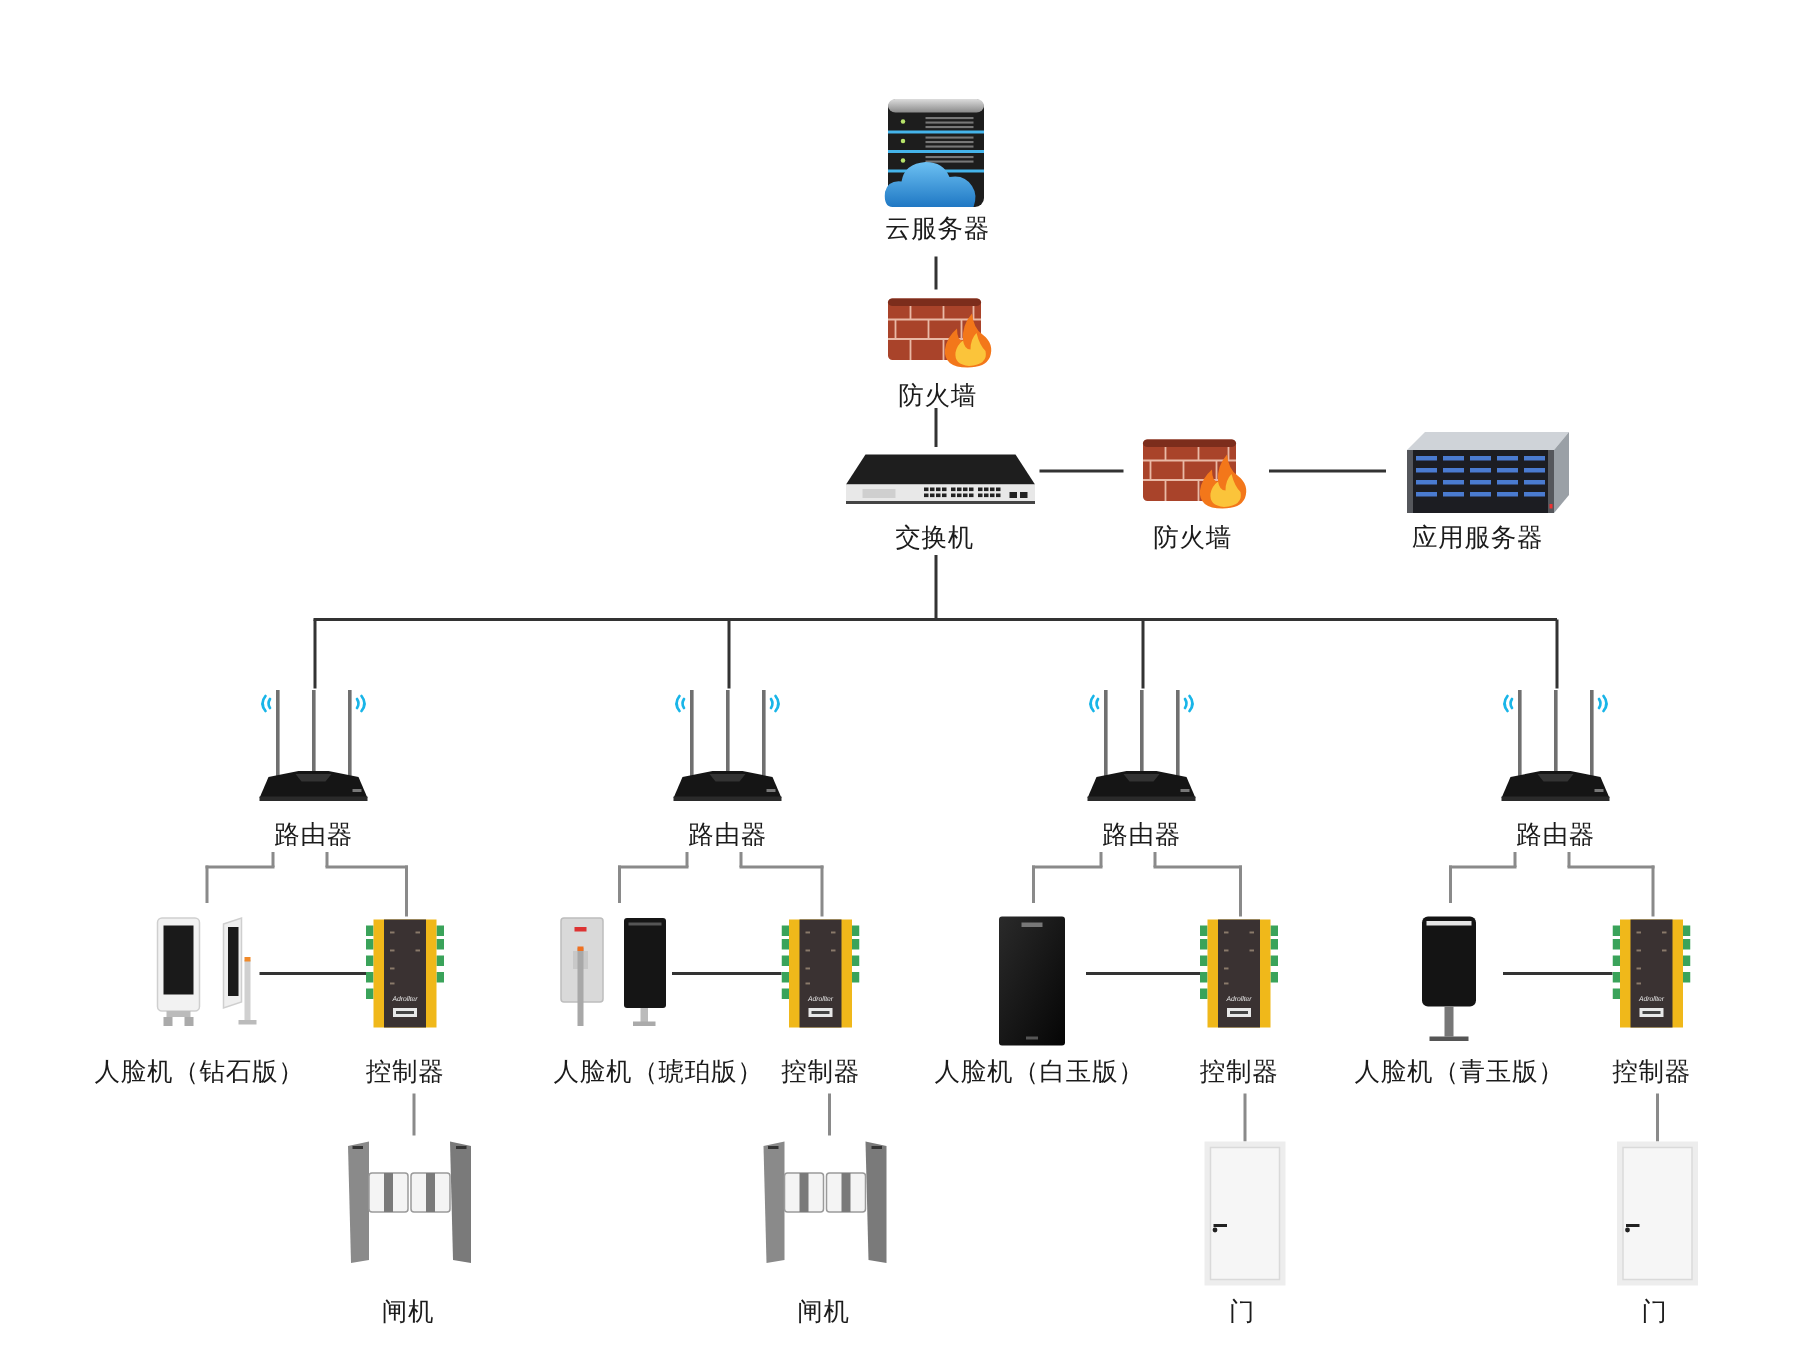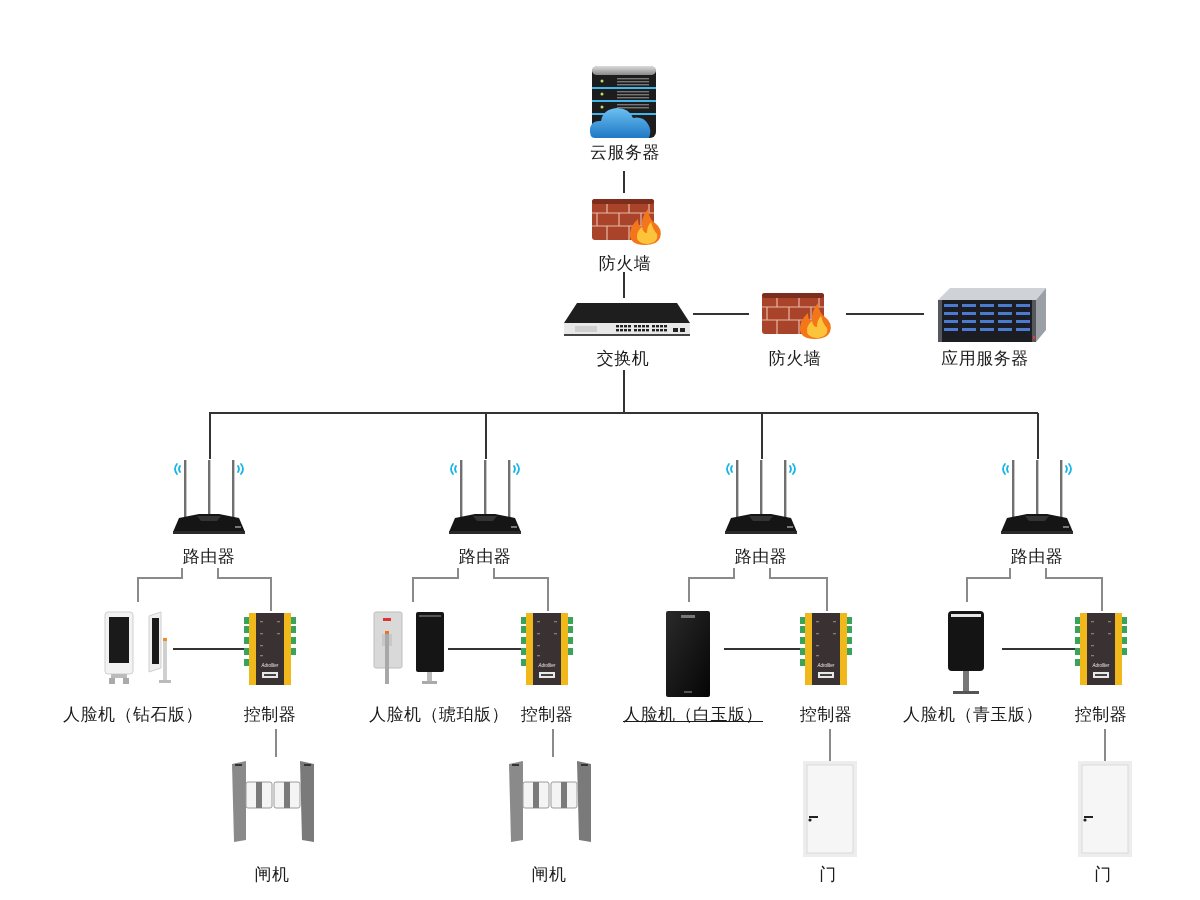--- a/index.html
+++ b/index.html
@@ -400,21 +400,21 @@
               <linearGradient id="gl" x1="0" y1="0" x2="1" y2="1">
                 <stop offset="0" stop-color="#2a2a2a"></stop>
                 <stop offset="1" stop-color="#050505"></stop>
               </linearGradient>
             </defs>
      <rect x="18" y="2" width="44" height="86" rx="2" fill="url(#gl)"></rect>
      <rect x="33" y="6" width="14" height="3" fill="#777"></rect>
      <rect x="36" y="82" width="8" height="2" fill="#555"></rect>
    </svg>
         </div>
-    <div class="lbl face-label" style="left: 693px; top: 687px; text-decoration: underline;">人脸机（白玉版）</div>
+    <div class="lbl face-label" style="left: 693px; top: 687px;">人脸机（白玉版）</div>
 
     <div class="line face-ctrl" style="left: 724px; top: 632px; width: 76px; height: 1.5px;"></div>
 
     <div class="node controller" style="left: 800px; top: 595px;">
       <svg width="52" height="76" viewBox="0 0 52 76">
         <g fill="#3aa35a">
           <rect x="0" y="6" width="5" height="7"></rect>
               <rect x="0" y="15" width="5" height="7"></rect>
               <rect x="0" y="26" width="5" height="7"></rect>
               <rect x="0" y="37" width="5" height="7"></rect>

